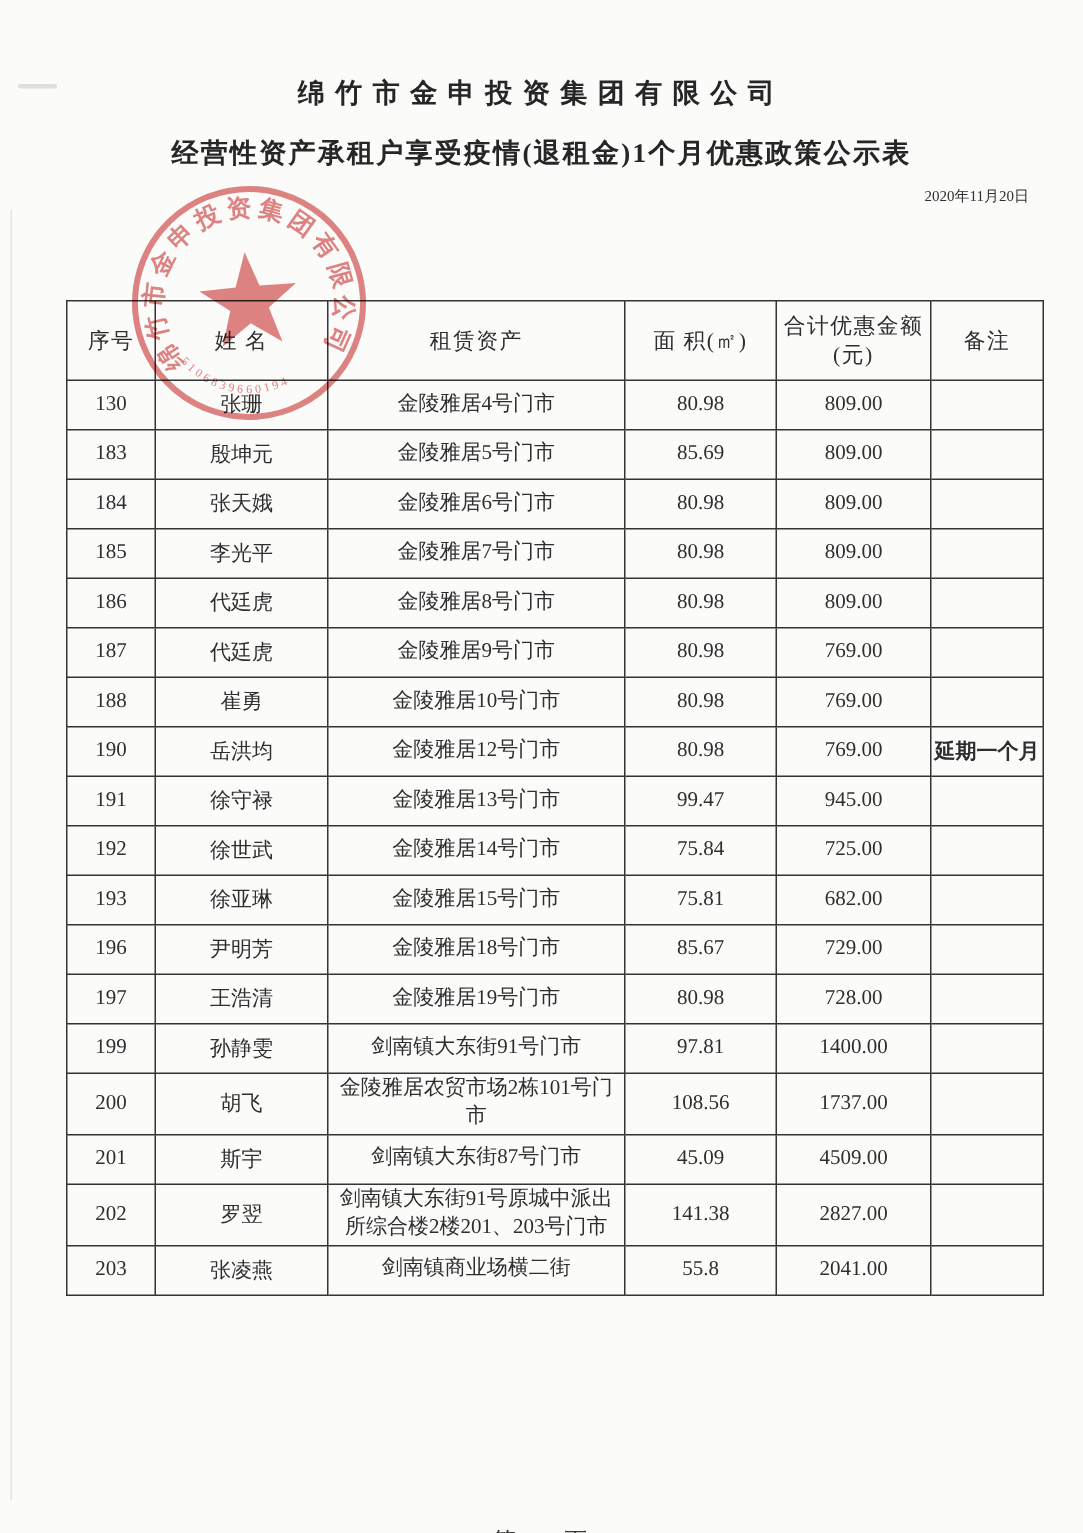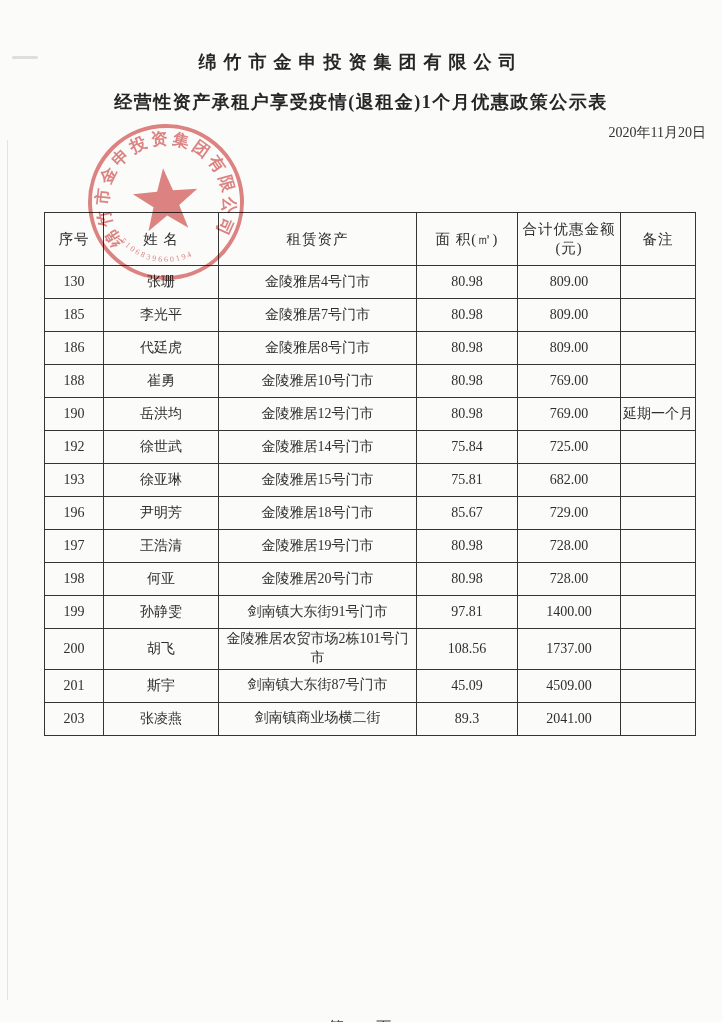--- a/index.html
+++ b/index.html
@@ -31,32 +31,31 @@
   }
   .subtitle {
     margin-top: 16px;
     text-align: center;
     font-size: 18px; font-weight: 700;
     letter-spacing: 1.5px;
     color: #262626;
   }
   .date {
     margin-top: 10px;
-    padding-right: 16px;
+    padding-right: 36px;
     text-align: right;
-    font-size: 14px;
+    font-size: 10px;
     color: #303030;
   }
 
   table.subsidy {
     position: absolute; left: 44px; top: 150px;
     width: 651px;
     border-collapse: collapse;
     table-layout: fixed;
-    margin-top: 12px;
   }
   table.subsidy th, table.subsidy td {
     border: 1.5px solid #343434;
     text-align: center;
     vertical-align: middle;
     padding: 1px 2px;
     color: #2e2e2e;
   }
   table.subsidy th {
     height: 50px;
@@ -67,21 +66,21 @@
   }
   table.subsidy td { height: 30px; font-size: 14px; }
   table.subsidy tr { height: 33px; }
   col.c-no     { width: 59px; }
   col.c-name   { width: 115px; }
   col.c-asset  { width: 198px; }
   col.c-area   { width: 101px; }
   col.c-amount { width: 103px; }
   col.c-remark { width: 75px; }
   td.asset { font-size: 13.5px; line-height: 1.35; }
-  td.remark { font-size: 13px; letter-spacing: 0; padding: 1px 1px; }
+  td.remark { font-size: 13px; letter-spacing: 0; padding: 1px 1px; font-weight: bold; }
 
   .footer {
     position: absolute; left: 0; top: 968px; width: 722px;
     text-align: center;
     font-size: 15px; letter-spacing: 2px;
     color: #3a3a3a;
   }
 
   .seal {
     position: absolute; left: 86px; top: 72px;
@@ -126,50 +125,82 @@
     <tbody>
         <tr>
     <td>130</td>
     <td>张珊</td>
     <td class="asset">金陵雅居4号门市</td>
     <td>80.98</td>
     <td>809.00</td>
     <td class="remark"></td>
   </tr>
         <tr>
+    <td>183</td>
+    <td>殷坤元</td>
+    <td class="asset">金陵雅居5号门市</td>
+    <td>85.69</td>
+    <td>809.00</td>
+    <td class="remark"></td>
+  </tr>
+        <tr>
+    <td>184</td>
+    <td>张天娥</td>
+    <td class="asset">金陵雅居6号门市</td>
+    <td>80.98</td>
+    <td>809.00</td>
+    <td class="remark"></td>
+  </tr>
+        <tr>
     <td>185</td>
     <td>李光平</td>
     <td class="asset">金陵雅居7号门市</td>
     <td>80.98</td>
     <td>809.00</td>
     <td class="remark"></td>
   </tr>
         <tr>
     <td>186</td>
     <td>代廷虎</td>
     <td class="asset">金陵雅居8号门市</td>
     <td>80.98</td>
     <td>809.00</td>
     <td class="remark"></td>
   </tr>
         <tr>
+    <td>187</td>
+    <td>代廷虎</td>
+    <td class="asset">金陵雅居9号门市</td>
+    <td>80.98</td>
+    <td>769.00</td>
+    <td class="remark"></td>
+  </tr>
+        <tr>
     <td>188</td>
     <td>崔勇</td>
     <td class="asset">金陵雅居10号门市</td>
     <td>80.98</td>
     <td>769.00</td>
     <td class="remark"></td>
   </tr>
         <tr>
     <td>190</td>
     <td>岳洪均</td>
     <td class="asset">金陵雅居12号门市</td>
     <td>80.98</td>
     <td>769.00</td>
     <td class="remark">延期一个月</td>
+  </tr>
+        <tr>
+    <td>191</td>
+    <td>徐守禄</td>
+    <td class="asset">金陵雅居13号门市</td>
+    <td>99.47</td>
+    <td>945.00</td>
+    <td class="remark"></td>
   </tr>
         <tr>
     <td>192</td>
     <td>徐世武</td>
     <td class="asset">金陵雅居14号门市</td>
     <td>75.84</td>
     <td>725.00</td>
     <td class="remark"></td>
   </tr>
         <tr>
@@ -190,28 +221,20 @@
   </tr>
         <tr>
     <td>197</td>
     <td>王浩清</td>
     <td class="asset">金陵雅居19号门市</td>
     <td>80.98</td>
     <td>728.00</td>
     <td class="remark"></td>
   </tr>
         <tr>
-    <td>198</td>
-    <td>何亚</td>
-    <td class="asset">金陵雅居20号门市</td>
-    <td>80.98</td>
-    <td>728.00</td>
-    <td class="remark"></td>
-  </tr>
-        <tr>
     <td>199</td>
     <td>孙静雯</td>
     <td class="asset">剑南镇大东街91号门市</td>
     <td>97.81</td>
     <td>1400.00</td>
     <td class="remark"></td>
   </tr>
         <tr>
     <td>200</td>
     <td>胡飞</td>
@@ -222,24 +245,32 @@
   </tr>
         <tr>
     <td>201</td>
     <td>斯宇</td>
     <td class="asset">剑南镇大东街87号门市</td>
     <td>45.09</td>
     <td>4509.00</td>
     <td class="remark"></td>
   </tr>
         <tr>
+    <td>202</td>
+    <td>罗翌</td>
+    <td class="asset">剑南镇大东街91号原城中派出所综合楼2楼201、203号门市</td>
+    <td>141.38</td>
+    <td>2827.00</td>
+    <td class="remark"></td>
+  </tr>
+        <tr>
     <td>203</td>
     <td>张凌燕</td>
     <td class="asset">剑南镇商业场横二街</td>
-    <td>89.3</td>
+    <td>55.8</td>
     <td>2041.00</td>
     <td class="remark"></td>
   </tr>
       </tbody>
   </table>
 
   <div class="footer">第 10 页</div>
 
   <svg class="seal" viewBox="0 0 160 160">
     <g transform="rotate(-5 80 80)" fill="none">

